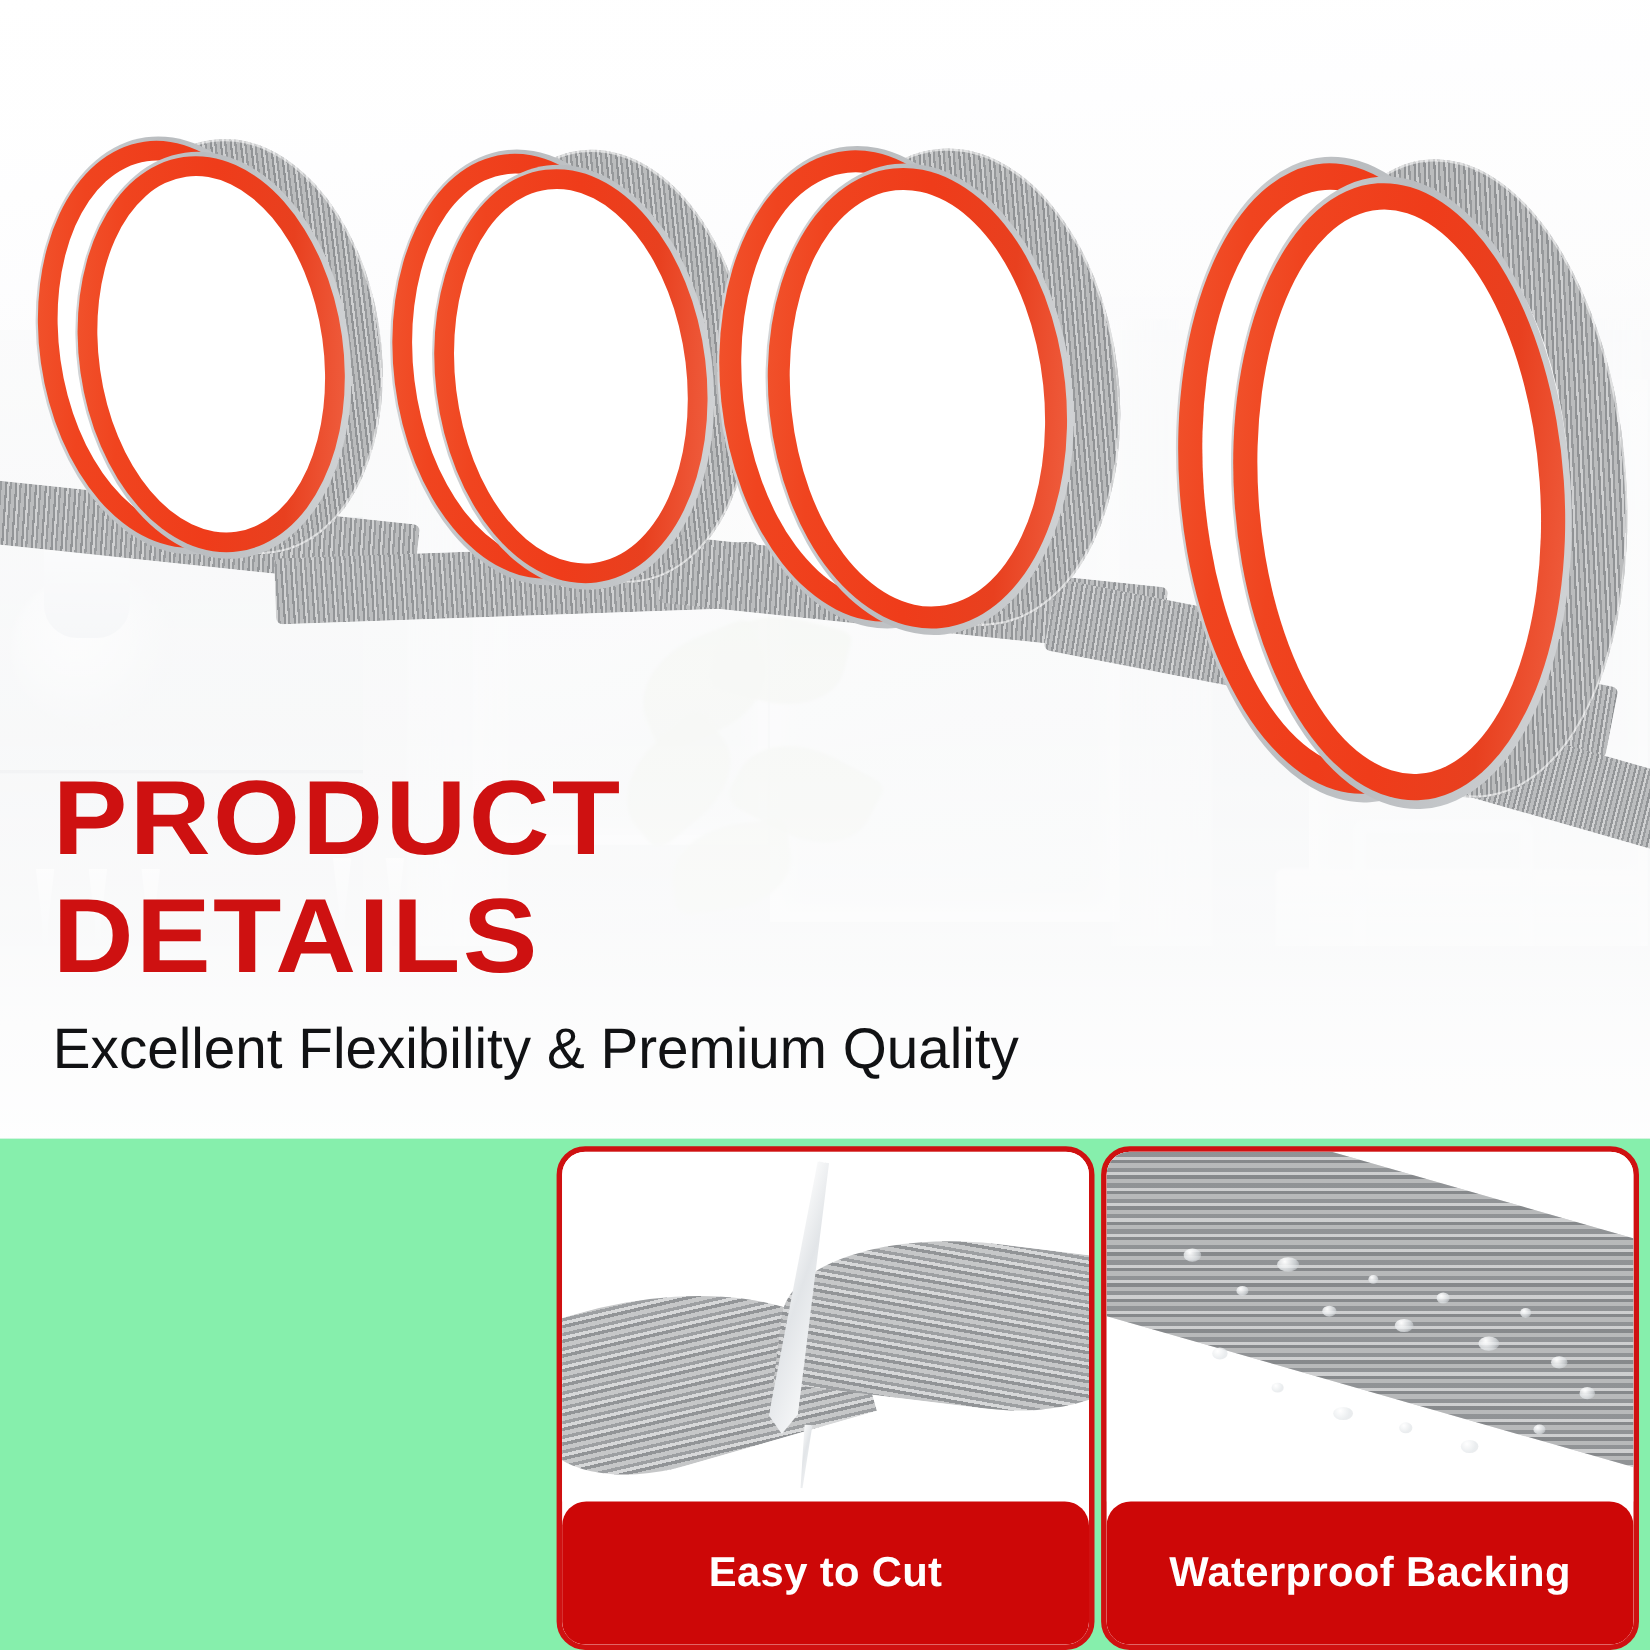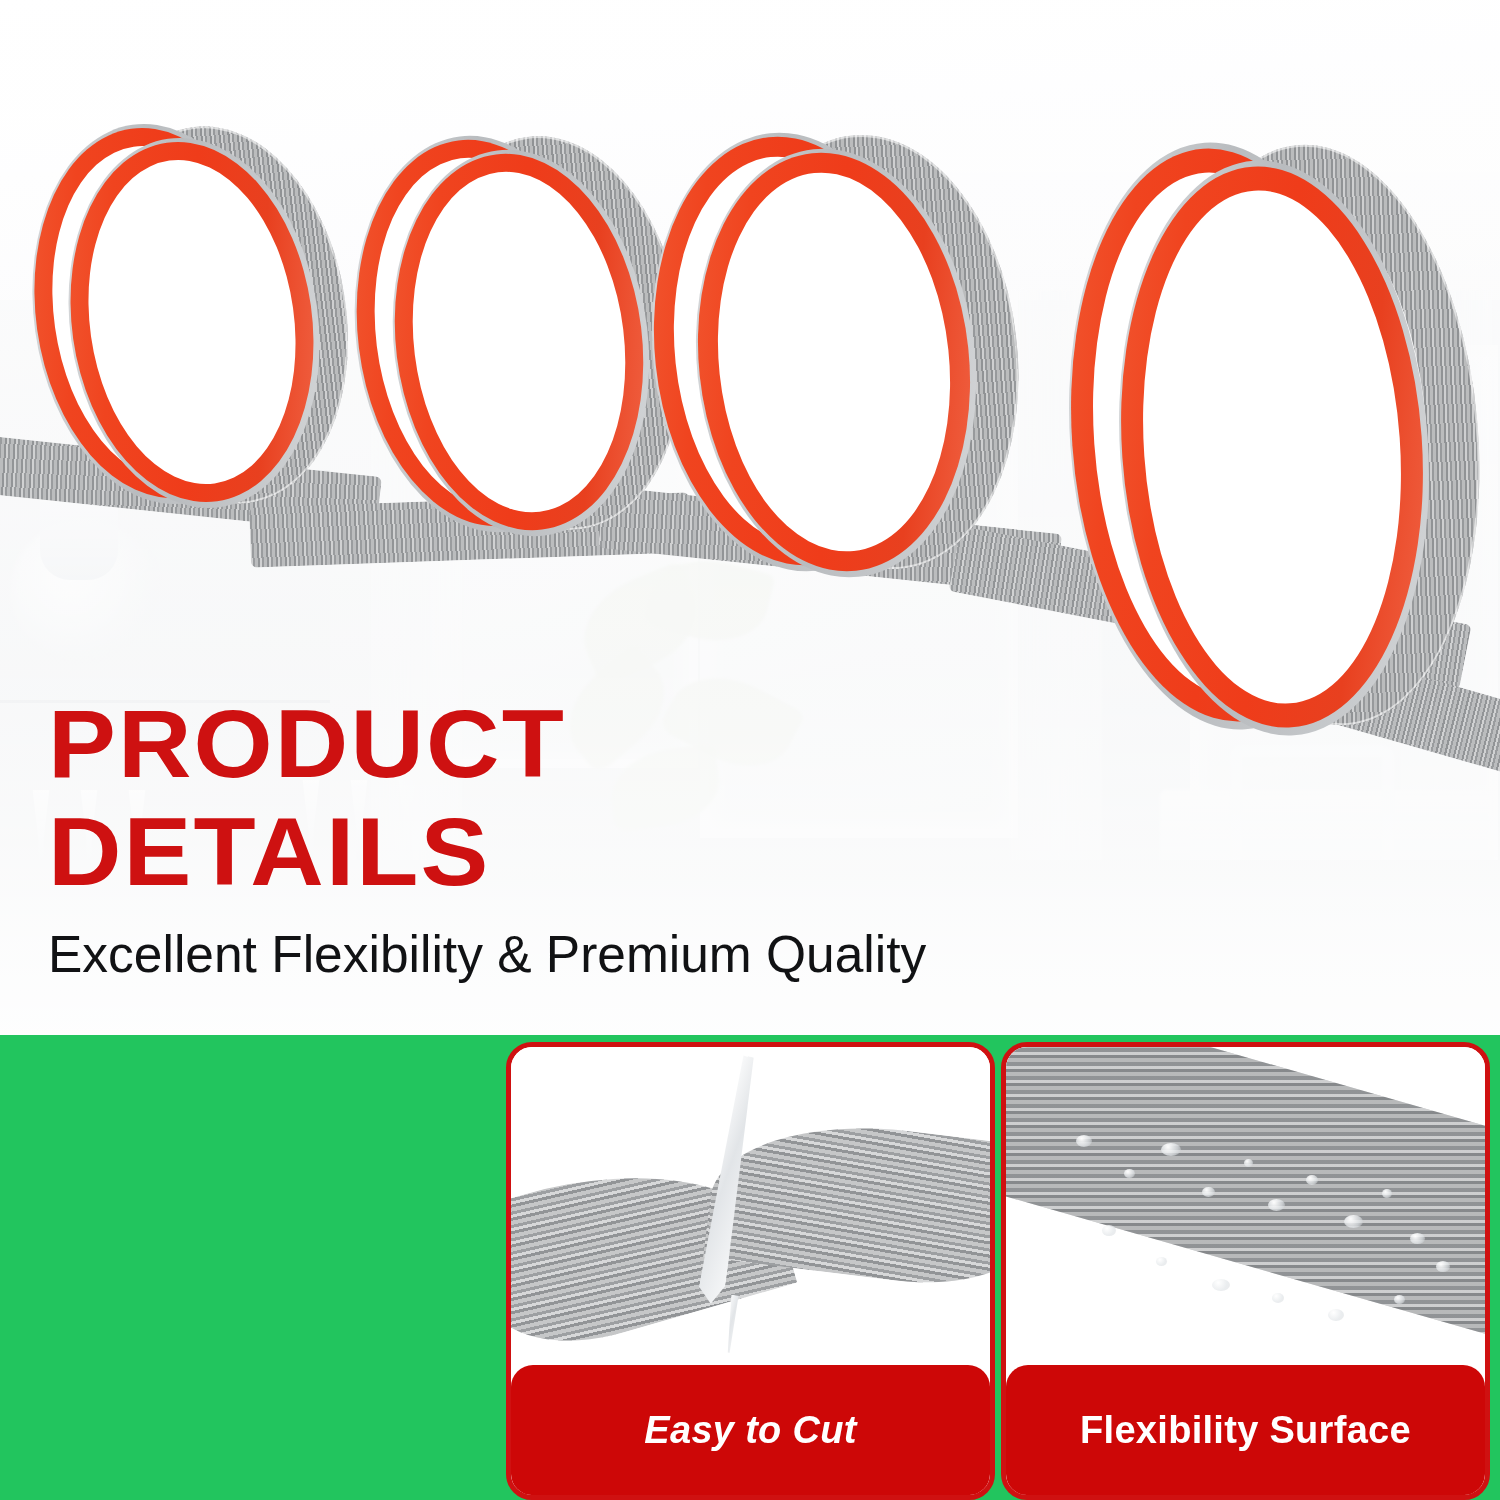--- a/index.html
+++ b/index.html
@@ -2,21 +2,21 @@
 <html><head>
 <meta charset="utf-8">
 <style>
   html,body{margin:0;padding:0;}
   body{
     width:1500px;height:1500px;
     font-family:"Liberation Sans","DejaVu Sans",sans-serif;
     background:#ffffff;
     overflow:hidden;
   }
-  .page{position:relative;width:1500px;height:1500px;overflow:hidden;background:#22c55e;}
+  .page{position:relative;width:1500px;height:1500px;overflow:hidden;background:#86efac;}
 
   
   .hero{position:absolute;left:0;top:0;width:1500px;height:1035px;overflow:hidden;
         background:linear-gradient(175deg,#ffffff 0%,#fbfbfc 30%,#f4f5f6 62%,#eef0f1 100%);}
   .room{position:absolute;inset:0;opacity:.55;}
   .room .wall{position:absolute;left:0;top:300px;width:1500px;height:735px;
               background:linear-gradient(180deg,#f7f8f9,#eceef0);}
   .room .win{position:absolute;background:linear-gradient(160deg,#ffffff,#f2f4f5);
              border:9px solid #fcfcfd;box-shadow:0 0 26px rgba(255,255,255,.95) inset;}
   .room .w1{left:430px;top:330px;width:250px;height:420px;}
@@ -103,21 +103,21 @@
     font-weight:normal;
     white-space:nowrap;
     transform:scaleX(.99);
     transform-origin:left center;
   }
 
   
   .panels{position:absolute;left:0;top:1038px;width:1500px;height:462px;}
   .panel{position:absolute;top:4px;width:479px;height:448px;
          border:5px solid #cf1111;border-radius:26px;background:#ffffff;overflow:hidden;}
-  .p1{left:12px;} .p2{left:506px;font-style:italic;} .p3{left:1001px;}
+  .p1{left:12px;} .p2{left:506px;} .p3{left:1001px;}
   .panel-photo{position:absolute;left:0;top:0;width:100%;height:318px;overflow:hidden;background:#fff;}
   .caption{position:absolute;left:0;bottom:0;width:100%;height:130px;
            background:#cd0707;border-radius:22px 22px 20px 20px;
            display:flex;align-items:center;justify-content:center;}
   .caption span{color:#fff;font-size:38px;font-weight:bold;letter-spacing:.3px;white-space:nowrap;}
 
   
   .tape-strip{position:absolute;background:linear-gradient(180deg,#9a9c9e,#7e8082 55%,#8c8e90);}
   .tape-groove{position:absolute;background:rgba(60,62,64,.55);}
   .liner{position:absolute;border-radius:14px;
@@ -293,18 +293,18 @@
         <div class="drop" style="left:404px;top:186px;width:15px;height:11px;"></div>
         <div class="drop" style="left:96px;top:178px;width:14px;height:11px;"></div>
         <div class="drop" style="left:150px;top:210px;width:11px;height:9px;"></div>
         <div class="drop" style="left:206px;top:232px;width:18px;height:12px;"></div>
         <div class="drop" style="left:266px;top:246px;width:12px;height:10px;"></div>
         <div class="drop" style="left:322px;top:262px;width:16px;height:12px;"></div>
         <div class="drop" style="left:388px;top:248px;width:11px;height:9px;"></div>
         <div class="drop" style="left:430px;top:214px;width:14px;height:11px;"></div>
       </div>
       <div class="caption">
-        <span>Flexibility Surface</span>
+        <span>Waterproof Backing</span>
       </div>
     </div>
 
   </div>
 </div>
 
 </body></html>

